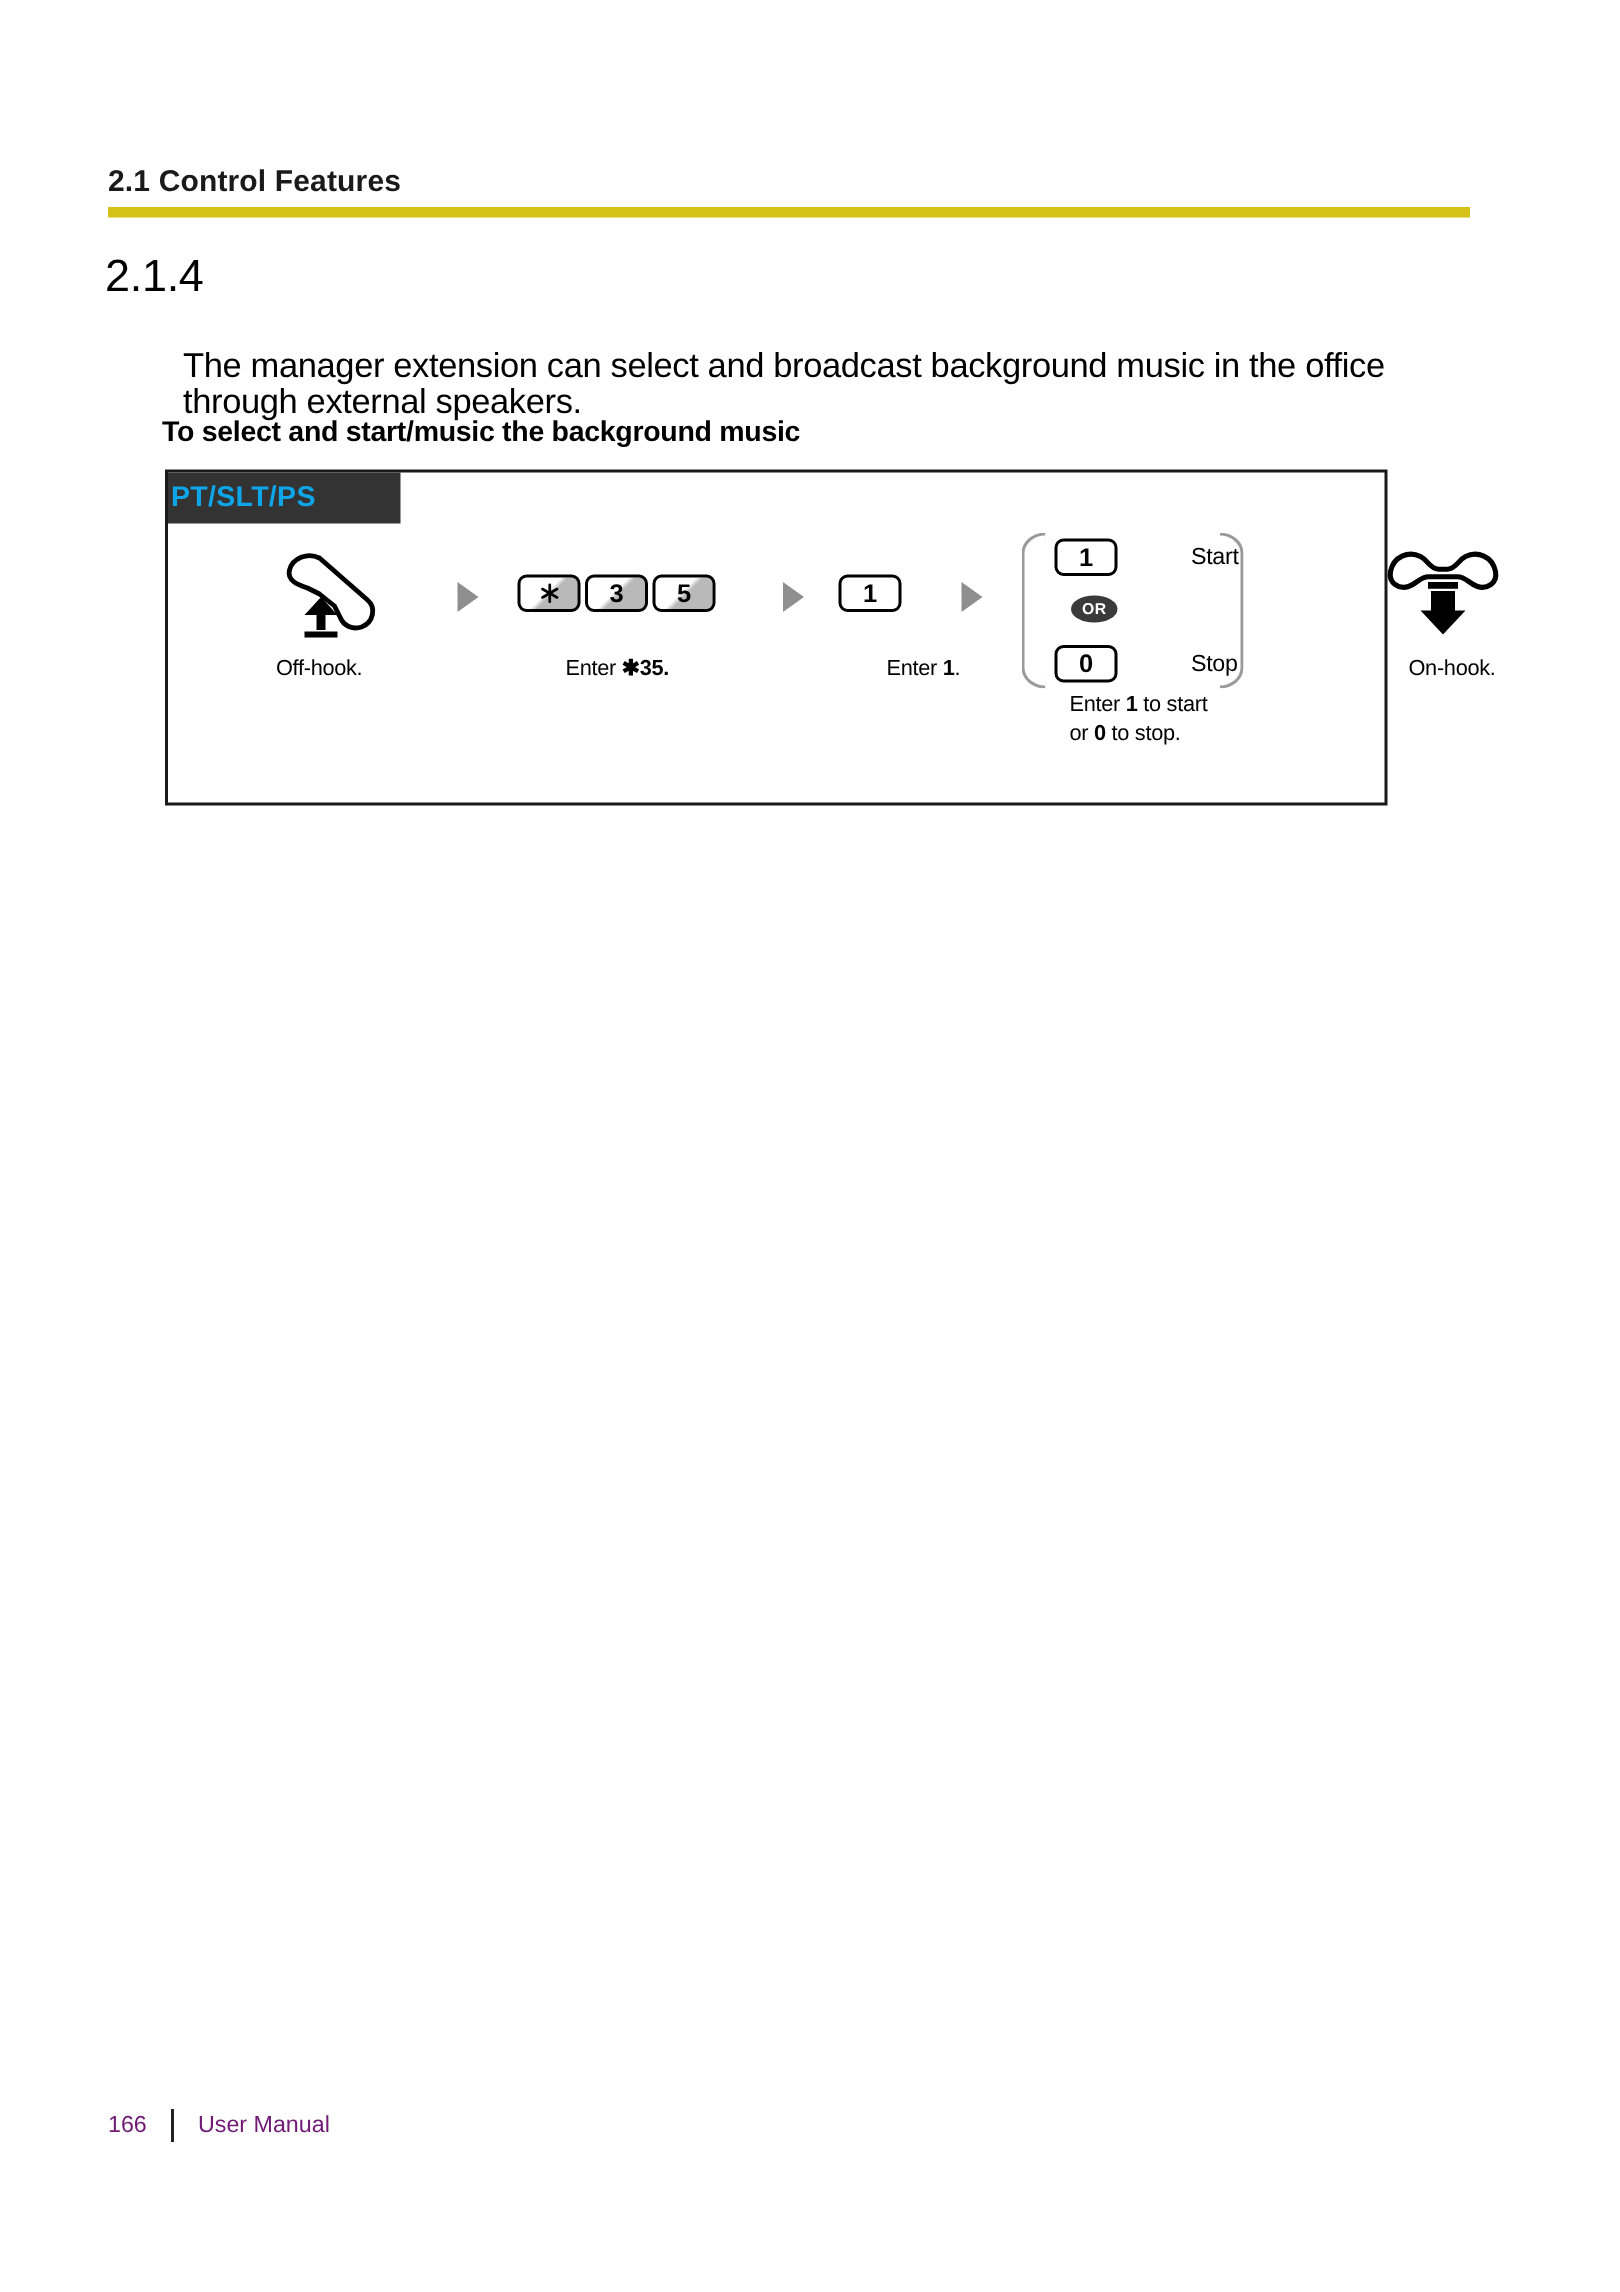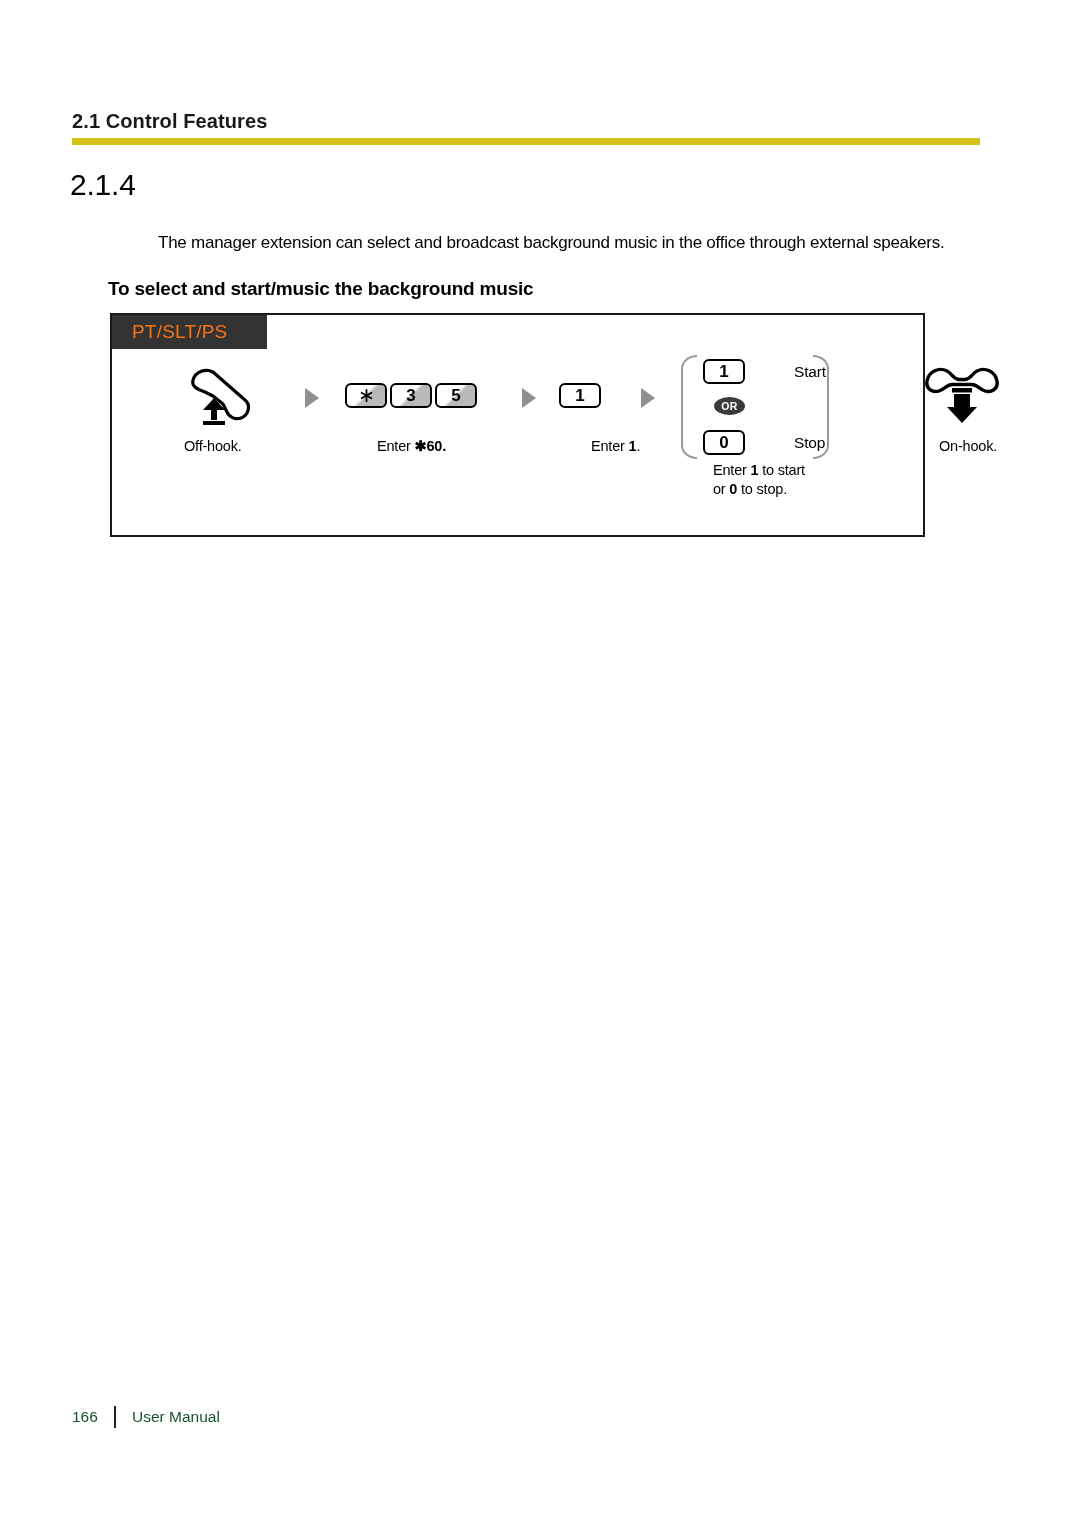--- a/index.html
+++ b/index.html
@@ -53,25 +53,24 @@
     width: 110px;
     flex: none;
   }
 
   
   .intro {
     position: absolute;
     left: 122px;
     top: 231px;
     width: 870px;
-    font-size: 17px;
+    font-size: 23px;
     line-height: 24px;
     letter-spacing: -0.25px;
     color: #000;
-    margin-left: 36px;
   }
 
   
   .sub-heading {
     position: absolute;
     left: 108px;
     top: 278px;
     font-size: 19px;
     font-weight: bold;
     letter-spacing: -0.2px;
@@ -88,27 +87,27 @@
     background: #fff;
     box-sizing: border-box;
   }
   .proc-tab {
     position: absolute;
     left: 0px;
     top: 0px;
     width: 155px;
     height: 34px;
     background: #333333;
-    color: #f97316;
-    font-weight: normal;
+    color: #0ea5e9;
+    font-weight: bold;
     font-size: 19px;
     letter-spacing: 0.2px;
     display: flex;
     align-items: center;
-    padding-left: 20px;
+    padding-left: 2px;
     box-sizing: border-box;
   }
 
   
   .flow {
     position: absolute;
     left: 0;
     top: 40px;
     width: 815px;
     height: 130px;
@@ -241,21 +240,21 @@
     font-size: 15px;
     letter-spacing: -0.2px;
   }
   .footer {
     position: absolute;
     left: 72px;
     top: 1406px;
     display: flex;
     align-items: center;
     font-size: 15.5px;
-    color: #14532d;
+    color: #701a75;
   }
   .footer-page { width: 42px; }
   .footer-sep {
     width: 2px;
     height: 22px;
     background: #222;
     margin-right: 16px;
   }
 </style>
 </head>
@@ -305,21 +304,21 @@
                 <line x1="2.8" y1="5" x2="13.2" y2="11"></line>
                 <line x1="13.2" y1="5" x2="2.8" y2="11"></line>
               </g>
             </svg>
           </div>
           <div class="key shaded">3</div>
           <div class="key shaded">5</div>
         </div>
       </div>
       <div class="step-caption">
-        <span>Enter </span><b>✱60.</b>
+        <span>Enter </span><b>✱35.</b>
       </div>
     </div>
 
     <div class="arrow" style="left:410px;"></div>
 
     <div class="step" style="left:447px; width:120px;">
       <div class="step-icon" style="justify-content:flex-start;">
         <div class="keys">
           <div class="key plain">1</div>
         </div>

